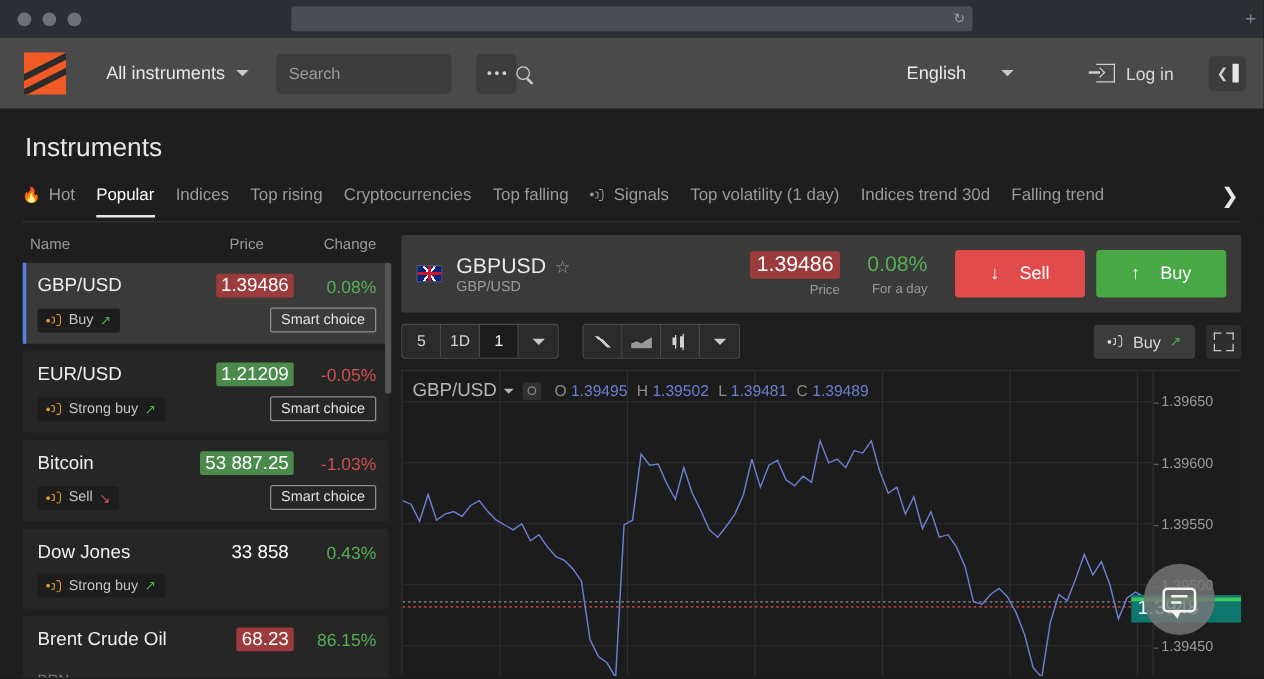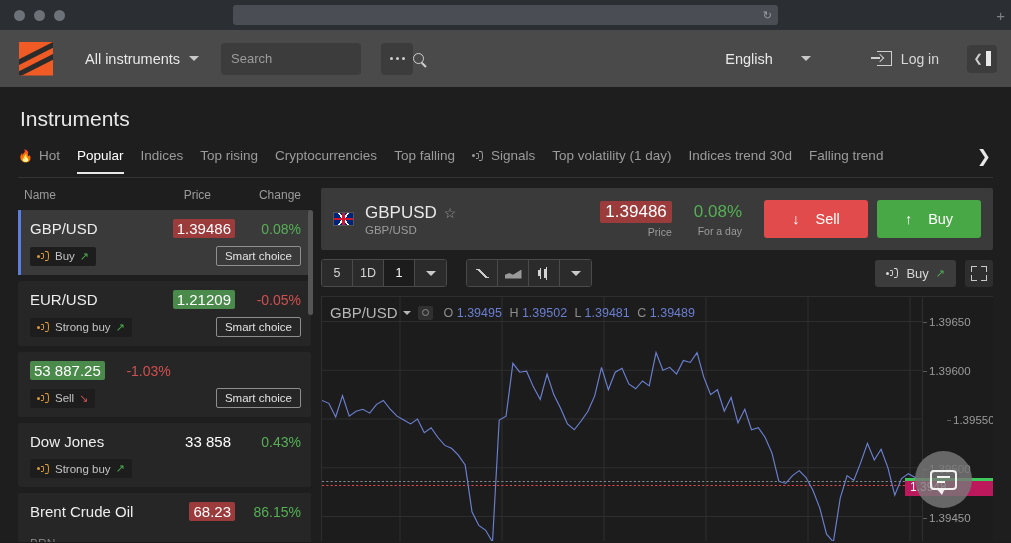--- a/index.html
+++ b/index.html
@@ -291,22 +291,22 @@
   }
   .ytick {
     position: absolute; left: 6px; color: #9b9b9b; font-size: 11.5px;
     transform: translateY(-50%);
   }
   .ytick::before {
     content: ""; position: absolute; left: -6px; top: 50%; width: 4px;
     height: 1px; background: #5a5a5a;
   }
   .price-tag {
-    position: absolute; right: 0; left: -18px; color: #fff; background: #be185d;
-    font-size: 12px; padding: 2px 5px; transform: translateY(-50%);
+    position: absolute; right: 0; left: -18px; color: #fff; background: #0f766e;
+    font-size: 16px; padding: 2px 5px; transform: translateY(-50%);
     white-space: nowrap; z-index: 3;
   }
   .price-tag-green {
     position: absolute; left: -18px; right: 0; height: 3px; background: #3ec75a; z-index: 3;
   }
   .chatbtn {
     position: absolute; right: 21px; bottom: 33px; width: 57px; height: 57px;
     border-radius: 50%; background: rgba(120,120,120,0.82);
     display: flex; align-items: center; justify-content: center; cursor: pointer; z-index: 6;
   }
@@ -464,20 +464,21 @@
                 <u></u>
               </span>
               <span>Strong buy</span>
               <span class="arr up">↗</span>
             </span>
             <button class="smart">Smart choice</button>
           </div>
         </div>
         <div class="row">
           <div class="r-top">
+            <span class="r-name">Bitcoin</span>
             <span class="r-price up">53 887.25</span>
             <span class="r-change neg">-1.03%</span>
           </div>
           <div class="r-bot">
             <span class="badge">
               <span class="sig-ico">
                 <s></s>
                 <u></u>
                 <u></u>
               </span>
@@ -621,21 +622,21 @@
               <line x1="455.22" y1="0" x2="455.22" y2="245" stroke="#2e2e2e" stroke-width="1"></line>
               <line x1="550.76" y1="0" x2="550.76" y2="245" stroke="#2e2e2e" stroke-width="1"></line>
             </g>
             <line x1="0" y1="185.21999999999878" x2="562" y2="185.21999999999878" stroke="#8a8a8a" stroke-width="1" stroke-dasharray="2 2"></line>
             <line x1="0" y1="189.21999999999878" x2="562" y2="189.21999999999878" stroke="#e24b4b" stroke-width="1" stroke-dasharray="2 2"></line>
             <polyline points="0.0,103.9 6.4,106.8 12.8,120.5 19.2,99.0 25.5,119.6 31.9,114.7 38.3,112.7 44.7,116.6 51.1,107.8 57.5,103.9 63.9,112.7 70.3,119.6 76.6,123.5 83.0,127.4 89.4,122.5 95.8,136.2 102.2,131.3 108.6,141.1 115.0,149.0 121.3,151.9 127.7,158.8 134.1,168.6 140.5,215.6 146.9,229.3 153.3,234.2 159.7,246.0 166.0,123.5 172.4,119.6 178.8,66.6 185.2,75.5 191.6,74.5 198.0,90.2 204.4,102.9 210.8,77.4 217.1,98.0 223.5,111.7 229.9,127.4 236.3,133.3 242.7,124.5 249.1,114.7 255.5,99.0 261.8,70.6 268.2,93.1 274.6,75.5 281.0,71.5 287.4,87.2 293.8,92.1 300.2,84.3 306.5,89.2 312.9,55.9 319.3,73.5 325.7,70.6 332.1,77.4 338.5,63.7 344.9,65.7 351.3,55.9 357.6,80.4 364.0,98.0 370.4,93.1 376.8,114.7 383.2,100.9 389.6,126.4 396.0,112.7 402.3,133.3 408.7,131.3 415.1,141.1 421.5,156.8 427.9,185.2 434.3,187.2 440.7,179.3 447.0,174.4 453.4,181.3 459.8,194.0 466.2,211.7 472.6,238.1 479.0,246.0 485.4,201.9 491.8,179.3 498.1,184.2 504.5,166.6 510.9,147.0 517.3,163.7 523.7,152.9 530.1,171.5 536.5,198.9 542.8,182.3 549.2,177.4 555.6,181.3 562.0,185.2" fill="none" stroke="#6b7fd0" stroke-width="1.1"></polyline>
           </svg></div>
       <div class="yaxis" id="yaxis">
           <div class="ytick" style="top: 24.5px;">1.39650</div>
           <div class="ytick" style="top: 73.5px;">1.39600</div>
-          <div class="ytick" style="top: 122.5px; margin-left: 24px;">1.39550</div>
+          <div class="ytick" style="top: 122.5px;">1.39550</div>
           <div class="ytick" style="top: 171.5px;">1.39500</div>
           <div class="ytick" style="top: 220.5px;">1.39450</div>
           <div class="price-tag" style="top: 190.22px;">1.3948</div>
           <div class="price-tag-green" style="top: 181.22px;"></div>
         </div>
       <div class="chatbtn">
         <span class="bubble">
             <s></s>
             <s></s>
           </span>

